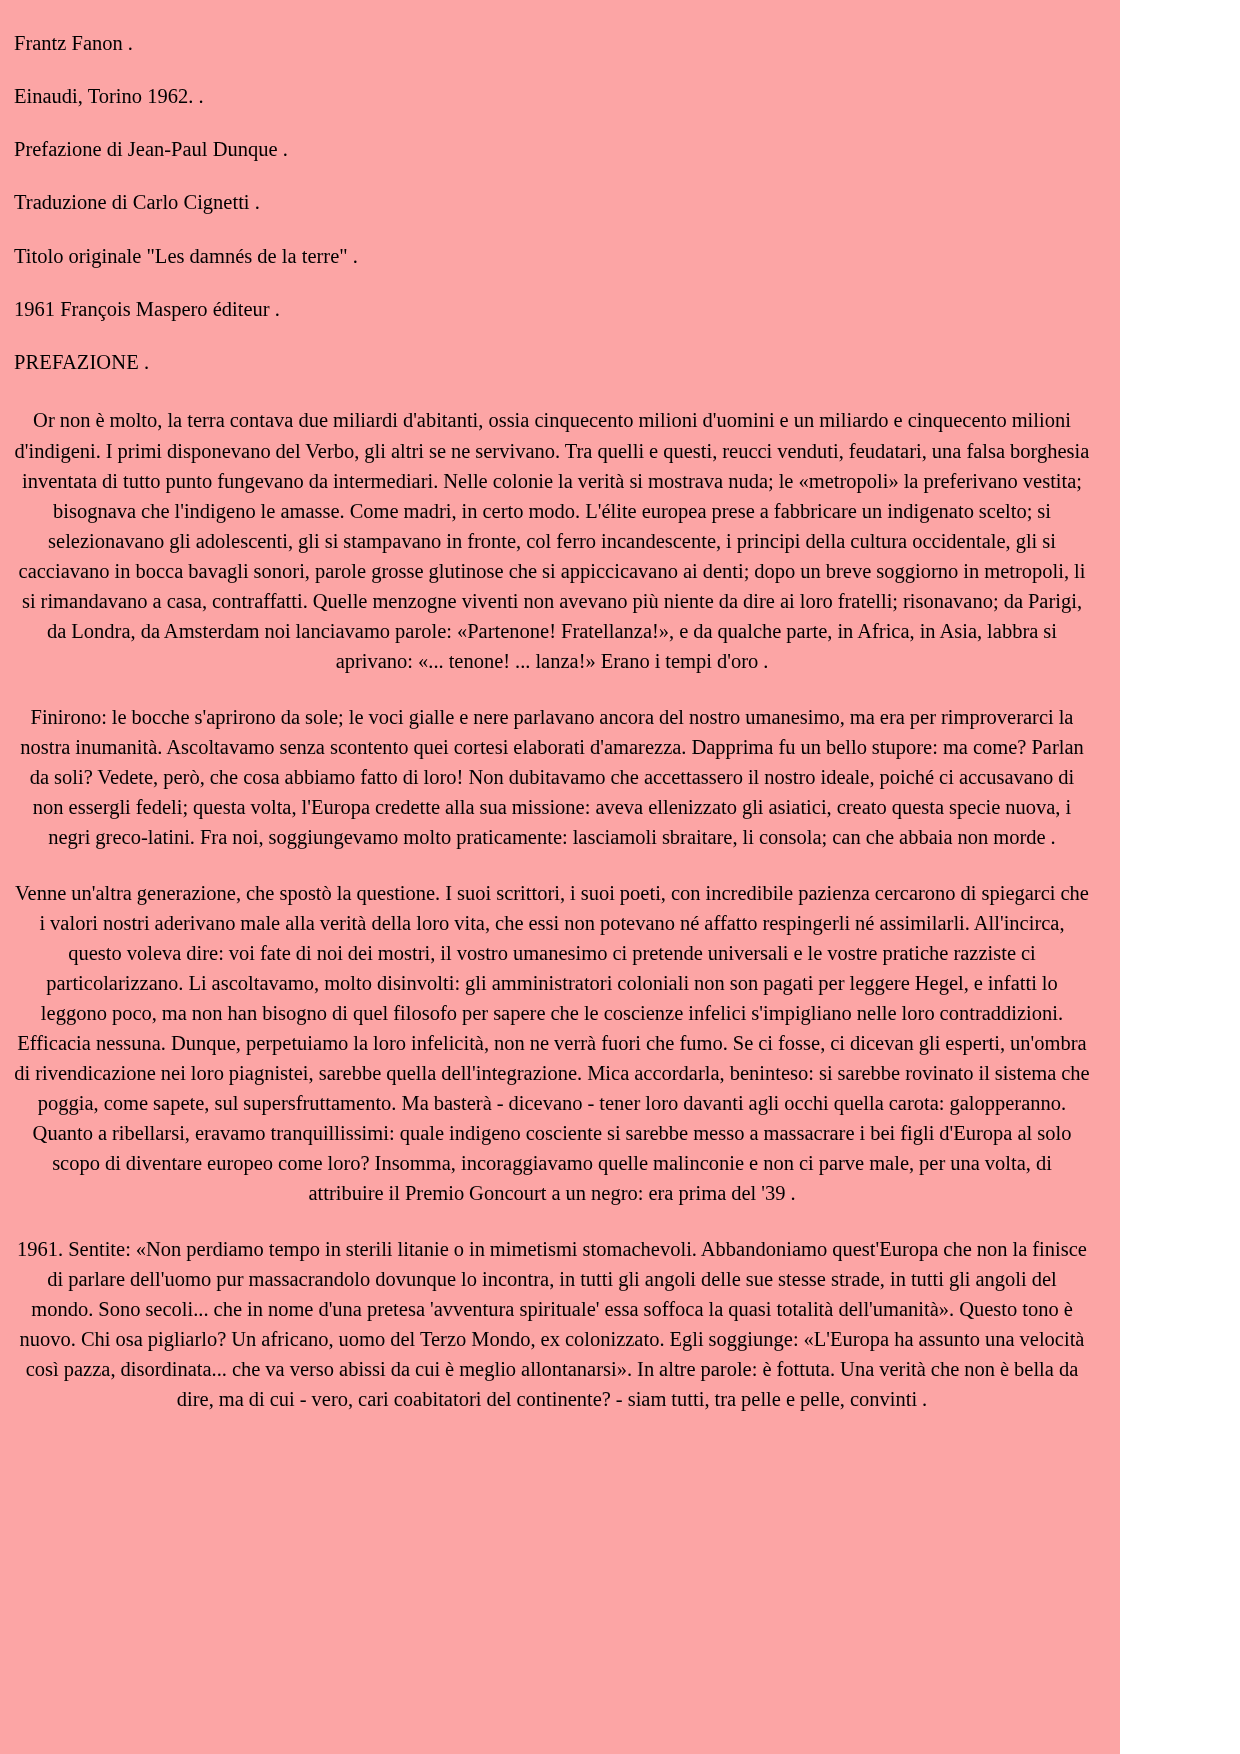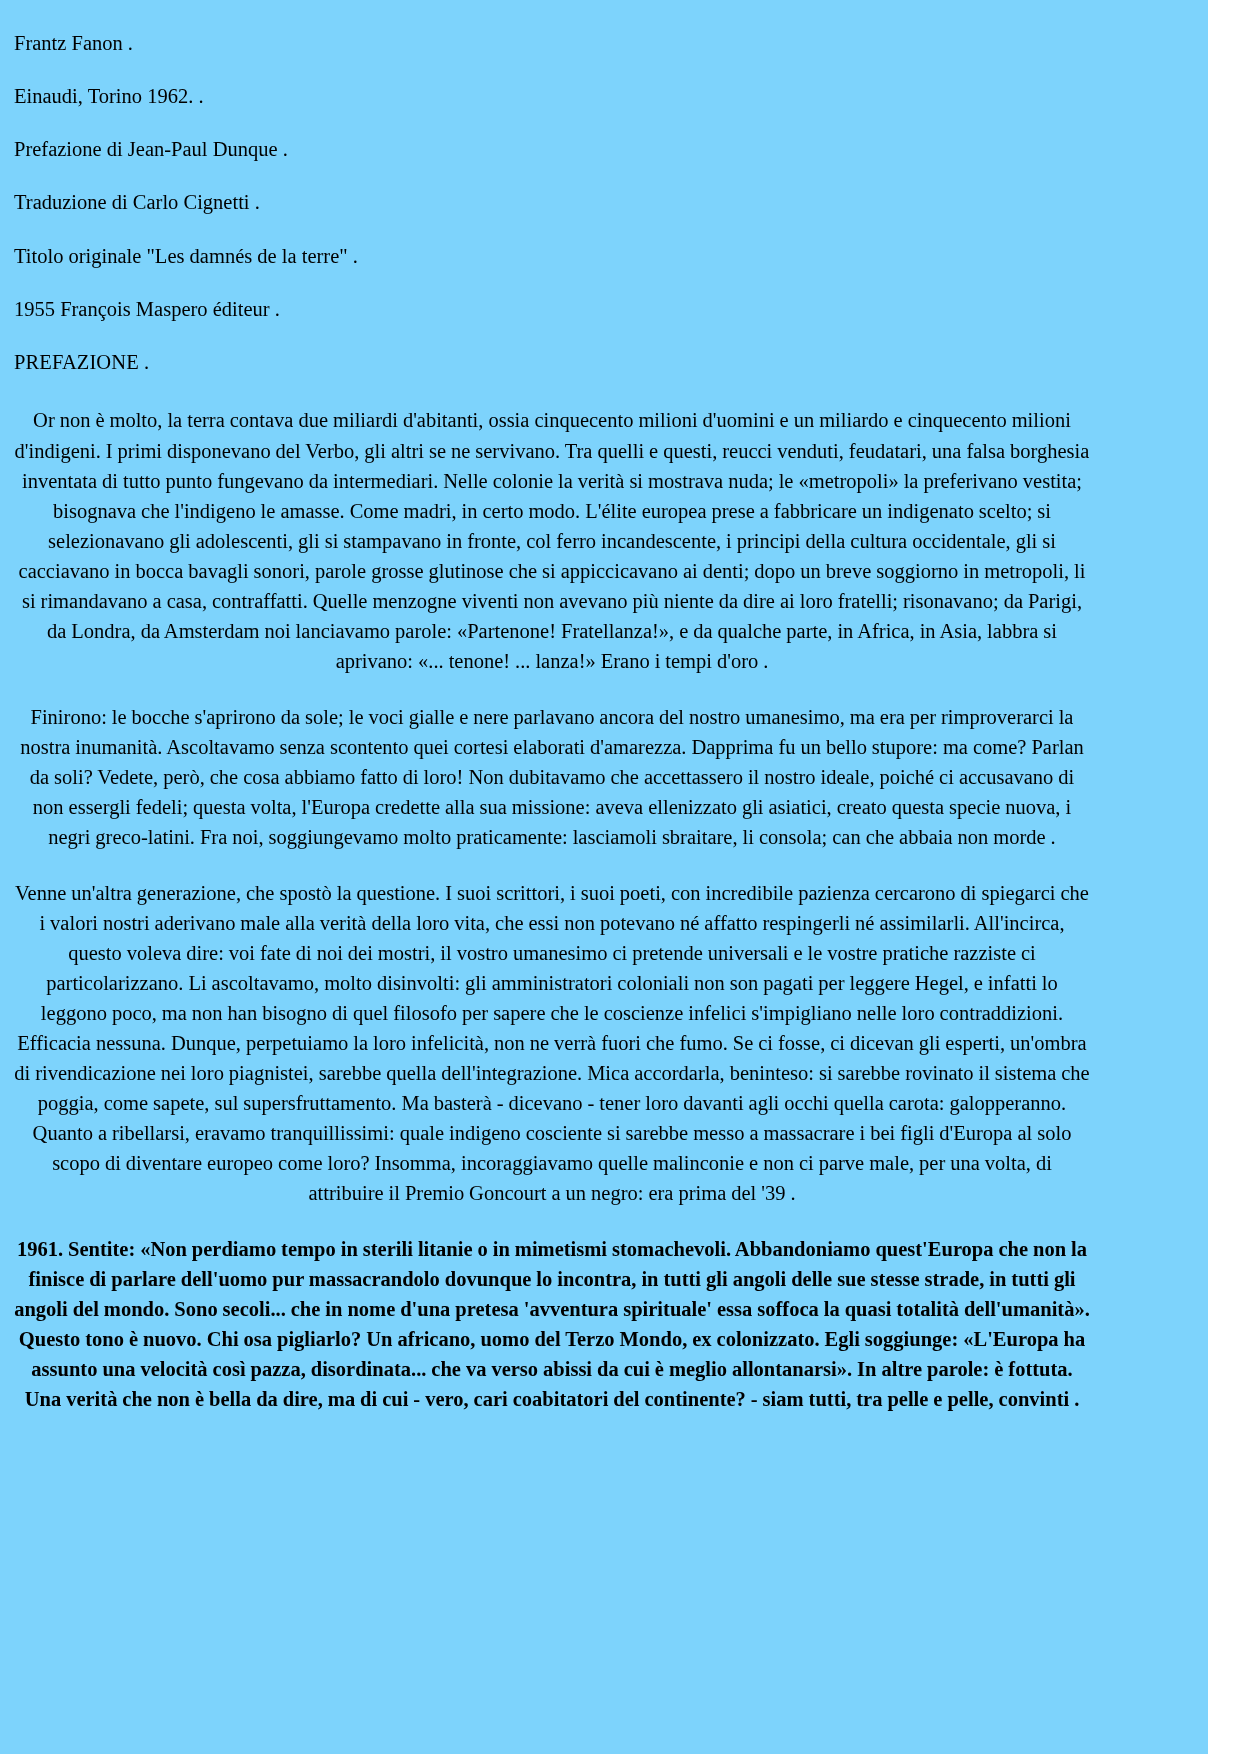--- a/index.html
+++ b/index.html
@@ -9,25 +9,25 @@
     background: #ffffff;
   }
   body {
     width: 1240px;
     min-height: 1754px;
     font-family: "Liberation Serif", "DejaVu Serif", serif;
     color: #000000;
     -webkit-font-smoothing: antialiased;
   }
   .page {
-    width: 1208px;
+    width: 1120px;
     min-height: 1754px;
     box-sizing: border-box;
     padding: 30px 136px 40px 14px;
-    background: #7dd3fc;
+    background: #fca5a5;
   }
   .doc {
     width: 1076px;
   }
   .meta-line {
     font-size: 20.5px;
     line-height: 1.30;
     margin: 0 0 26.5px 0;
     text-align: left;
     white-space: pre-wrap;
@@ -45,35 +45,34 @@
   .body-par {
     font-size: 20.5px;
     line-height: 1.465;
     margin: 0 0 26px 0;
     text-align: center;
     hyphens: none;
     word-spacing: -0.15px;
   }
   .body-par:last-child {
     margin-bottom: 15px;
-    font-weight: bold;
   }
 </style>
 </head>
 <body>
 
 <div class="page">
   <div class="doc">
 
     <p class="meta-line">Frantz Fanon .</p>
     <p class="meta-line">Einaudi, Torino 1962. .</p>
     <p class="meta-line">Prefazione di Jean-Paul Dunque .</p>
     <p class="meta-line">Traduzione di Carlo Cignetti .</p>
     <p class="meta-line">Titolo originale "Les damnés de la terre" .</p>
-    <p class="meta-line">1955 François Maspero éditeur .</p>
+    <p class="meta-line">1961 François Maspero éditeur .</p>
 
     <h2 class="section-heading">PREFAZIONE .</h2>
 
     <p class="body-par">Or non è molto, la terra contava due miliardi d'abitanti, ossia cinquecento milioni d'uomini e un miliardo e cinquecento milioni d'indigeni. I primi disponevano del Verbo, gli altri se ne servivano. Tra quelli e questi, reucci venduti, feudatari, una falsa borghesia inventata di tutto punto fungevano da intermediari. Nelle colonie la verità si mostrava nuda; le «metropoli» la preferivano vestita; bisognava che l'indigeno le amasse. Come madri, in certo modo. L'élite europea prese a fabbricare un indigenato scelto; si selezionavano gli adolescenti, gli si stampavano in fronte, col ferro incandescente, i principi della cultura occidentale, gli si cacciavano in bocca bavagli sonori, parole grosse glutinose che si appiccicavano ai denti; dopo un breve soggiorno in metropoli, li si rimandavano a casa, contraffatti. Quelle menzogne viventi non avevano più niente da dire ai loro fratelli; risonavano; da Parigi, da Londra, da Amsterdam noi lanciavamo parole: «Partenone! Fratellanza!», e da qualche parte, in Africa, in Asia, labbra si aprivano: «... tenone! ... lanza!» Erano i tempi d'oro .</p>
     <p class="body-par">Finirono: le bocche s'aprirono da sole; le voci gialle e nere parlavano ancora del nostro umanesimo, ma era per rimproverarci la nostra inumanità. Ascoltavamo senza scontento quei cortesi elaborati d'amarezza. Dapprima fu un bello stupore: ma come? Parlan da soli? Vedete, però, che cosa abbiamo fatto di loro! Non dubitavamo che accettassero il nostro ideale, poiché ci accusavano di non essergli fedeli; questa volta, l'Europa credette alla sua missione: aveva ellenizzato gli asiatici, creato questa specie nuova, i negri greco-latini. Fra noi, soggiungevamo molto praticamente: lasciamoli sbraitare, li consola; can che abbaia non morde .</p>
     <p class="body-par">Venne un'altra generazione, che spostò la questione. I suoi scrittori, i suoi poeti, con incredibile pazienza cercarono di spiegarci che i valori nostri aderivano male alla verità della loro vita, che essi non potevano né affatto respingerli né assimilarli. All'incirca, questo voleva dire: voi fate di noi dei mostri, il vostro umanesimo ci pretende universali e le vostre pratiche razziste ci particolarizzano. Li ascoltavamo, molto disinvolti: gli amministratori coloniali non son pagati per leggere Hegel, e infatti lo leggono poco, ma non han bisogno di quel filosofo per sapere che le coscienze infelici s'impigliano nelle loro contraddizioni. Efficacia nessuna. Dunque, perpetuiamo la loro infelicità, non ne verrà fuori che fumo. Se ci fosse, ci dicevan gli esperti, un'ombra di rivendicazione nei loro piagnistei, sarebbe quella dell'integrazione. Mica accordarla, beninteso: si sarebbe rovinato il sistema che poggia, come sapete, sul supersfruttamento. Ma basterà - dicevano - tener loro davanti agli occhi quella carota: galopperanno. Quanto a ribellarsi, eravamo tranquillissimi: quale indigeno cosciente si sarebbe messo a massacrare i bei figli d'Europa al solo scopo di diventare europeo come loro? Insomma, incoraggiavamo quelle malinconie e non ci parve male, per una volta, di attribuire il Premio Goncourt a un negro: era prima del '39 .</p>
     <p class="body-par">1961. Sentite: «Non perdiamo tempo in sterili litanie o in mimetismi stomachevoli. Abbandoniamo quest'Europa che non la finisce di parlare dell'uomo pur massacrandolo dovunque lo incontra, in tutti gli angoli delle sue stesse strade, in tutti gli angoli del mondo. Sono secoli... che in nome d'una pretesa 'avventura spirituale' essa soffoca la quasi totalità dell'umanità». Questo tono è nuovo. Chi osa pigliarlo? Un africano, uomo del Terzo Mondo, ex colonizzato. Egli soggiunge: «L'Europa ha assunto una velocità così pazza, disordinata... che va verso abissi da cui è meglio allontanarsi». In altre parole: è fottuta. Una verità che non è bella da dire, ma di cui - vero, cari coabitatori del continente? - siam tutti, tra pelle e pelle, convinti .</p>
 
   </div>
 </div>

